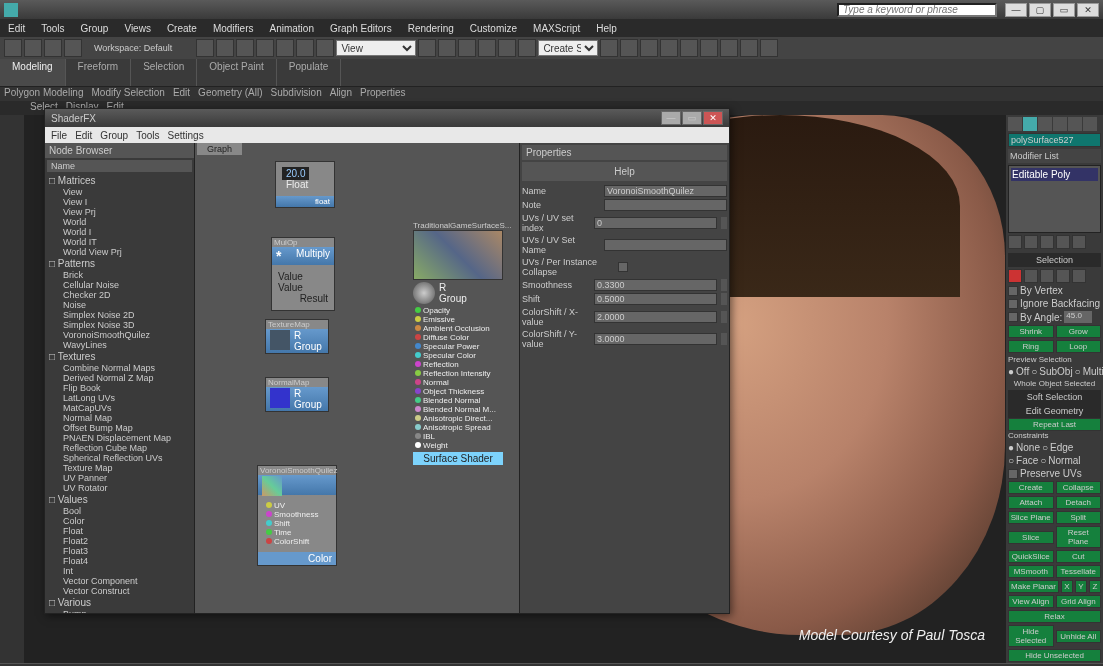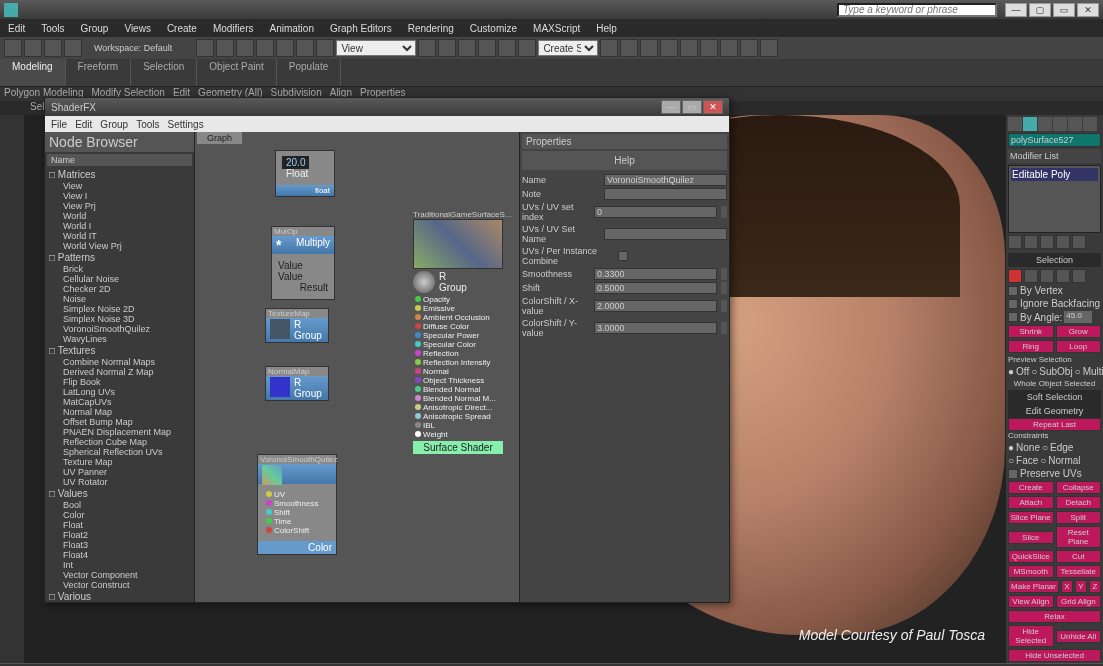--- a/index.html
+++ b/index.html
@@ -31,34 +31,34 @@
 .rightpanel { width: 98px; background: #3a3a3a; border-left: 1px solid #222; padding: 2px; }
 .rp-tabs { display: flex; gap: 1px; height: 16px; }
 .rp-tabs span { width: 14px; height: 14px; background: #555; }
 .rp-label { background: #444; color: #ccc; padding: 2px; margin: 2px 0; font-size: 9px; }
 .rp-select { width: 100%; height: 14px; background: #0f766e; color: #ccc; border: 1px solid #333; padding: 0 2px; font-size: 9px; }
 .rp-list { height: 68px; background: #555; border: 1px solid #222; margin: 2px 0; padding: 2px; }
 .rp-section { margin-top: 4px; }
 .rp-hdr { background: #2a2a2a; color: #ccc; padding: 2px; text-align: center; font-size: 9px; }
 .rp-row { display: flex; gap: 2px; margin: 2px 0; align-items: center; }
 .rp-checkbox { width: 10px; height: 10px; background: #666; border: 1px solid #333; }
-.rp-btn { flex: 1; background: #be185d; border: 1px solid #333; color: #ccc; padding: 1px; text-align: center; font-size: 8px; }
+.rp-btn { flex: 1; background: #15803d; border: 1px solid #333; color: #ccc; padding: 1px; text-align: center; font-size: 8px; }
 .rp-spin { width: 28px; height: 12px; background: #666; color: #ccc; font-size: 8px; padding: 0 2px; }
 .timeline { height: 24px; background: #333; border-top: 1px solid #555; }
 
 
-.shaderfx { position: absolute; left: 44px; top: 97px; width: 686px; height: 506px; background: #4a4a4a; border: 1px solid #222; box-shadow: 2px 2px 8px rgba(0,0,0,0.5); z-index: 10; }
+.shaderfx { position: absolute; left: 44px; top: 108px; width: 686px; height: 506px; background: #4a4a4a; border: 1px solid #222; box-shadow: 2px 2px 8px rgba(0,0,0,0.5); z-index: 10; }
 .sfx-title { height: 18px; background: linear-gradient(#5a5a5a,#3a3a3a); display: flex; align-items: center; padding: 0 6px; }
 .sfx-winbtn { margin-left: auto; display: flex; gap: 1px; }
 .sfx-winbtn span { width: 20px; height: 14px; background: #aaa; border: 1px solid #666; display: flex; align-items: center; justify-content: center; font-size: 9px; }
 .sfx-winbtn span.close { background: #c55; color: #fff; }
 .sfx-menu { height: 16px; background: #e8e8e8; display: flex; gap: 8px; padding: 0 6px; align-items: center; color: #333; }
 .sfx-body { display: flex; height: 470px; }
 .sfx-left { width: 150px; background: #444; border-right: 1px solid #222; display: flex; flex-direction: column; }
-.sfx-left-hdr { background: #555; padding: 2px 4px; font-size: 14px; }
+.sfx-left-hdr { background: #555; padding: 2px 4px; font-size: 10px; }
 .sfx-tree { flex: 1; background: #3a3a3a; overflow-y: auto; padding: 2px; }
 .sfx-tree-hdr { background: #555; padding: 1px 4px; font-size: 9px; margin-bottom: 2px; }
 .sfx-cat { color: #ccc; padding: 1px 2px; }
 .sfx-item { color: #ccc; padding: 0 2px 0 16px; font-size: 9px; }
 .sfx-graph { flex: 1; background: #555; position: relative; }
 .sfx-graph-tab { position: absolute; top: 0; left: 2px; background: #888; padding: 1px 10px; font-size: 9px; color: #222; }
 .sfx-node { position: absolute; background: #888; border: 1px solid #333; font-size: 8px; color: #222; }
 .sfx-node-hdr { background: linear-gradient(#6699cc,#4477aa); color: #fff; padding: 1px 4px; font-size: 8px; }
 .sfx-node-body { padding: 6px; }
 .sfx-node-thumb { width: 20px; height: 20px; background: #456; display: inline-block; vertical-align: top; }
@@ -447,21 +447,21 @@
             <div class="sn-row"><span class="sn-dot" style="background:#8c4"></span>Reflection Intensity</div>
             <div class="sn-row"><span class="sn-dot" style="background:#c48"></span>Normal</div>
             <div class="sn-row"><span class="sn-dot" style="background:#84c"></span>Object Thickness</div>
             <div class="sn-row"><span class="sn-dot" style="background:#4c8"></span>Blended Normal</div>
             <div class="sn-row"><span class="sn-dot" style="background:#c8c"></span>Blended Normal M...</div>
             <div class="sn-row"><span class="sn-dot" style="background:#cc8"></span>Anisotropic Direct...</div>
             <div class="sn-row"><span class="sn-dot" style="background:#8cc"></span>Anisotropic Spread</div>
             <div class="sn-row"><span class="sn-dot" style="background:#888"></span>IBL</div>
             <div class="sn-row"><span class="sn-dot" style="background:#fff"></span>Weight</div>
           </div>
-        <div style="background:#86efac;color:#222;padding:1px 4px;text-align:center;margin-top:2px">Surface Shader</div>
+        <div style="background:#7dd3fc;color:#222;padding:1px 4px;text-align:center;margin-top:2px">Surface Shader</div>
       </div>
 
     </div>
     <div class="sfx-props">
       <div class="sfx-props-hdr">Properties</div>
       <div class="sfx-help">Help</div>
       <div id="props-target">
           <div class="sfx-prop-row">
             <div class="sfx-prop-label">Name</div>
             <input class="sfx-prop-input" value="VoronoiSmoothQuilez" style="">
@@ -473,21 +473,21 @@
           <div class="sfx-prop-row">
             <div class="sfx-prop-label">UVs / UV set index</div>
             <input class="sfx-prop-input" value="0" style="">
             <span class="sfx-prop-spin"></span>
           </div>
           <div class="sfx-prop-row">
             <div class="sfx-prop-label">UVs / UV Set Name</div>
             <input class="sfx-prop-input" style="">
           </div>
           <div class="sfx-prop-row">
-            <div class="sfx-prop-label">UVs / Per Instance Combine</div>
+            <div class="sfx-prop-label">UVs / Per Instance Collapse</div>
             <span class="rp-checkbox"></span>
           </div>
           <div class="sfx-prop-row">
             <div class="sfx-prop-label">Smoothness</div>
             <input class="sfx-prop-input" value="0.3300" style="">
             <span class="sfx-prop-spin"></span>
           </div>
           <div class="sfx-prop-row">
             <div class="sfx-prop-label">Shift</div>
             <input class="sfx-prop-input" value="0.5000" style="">

